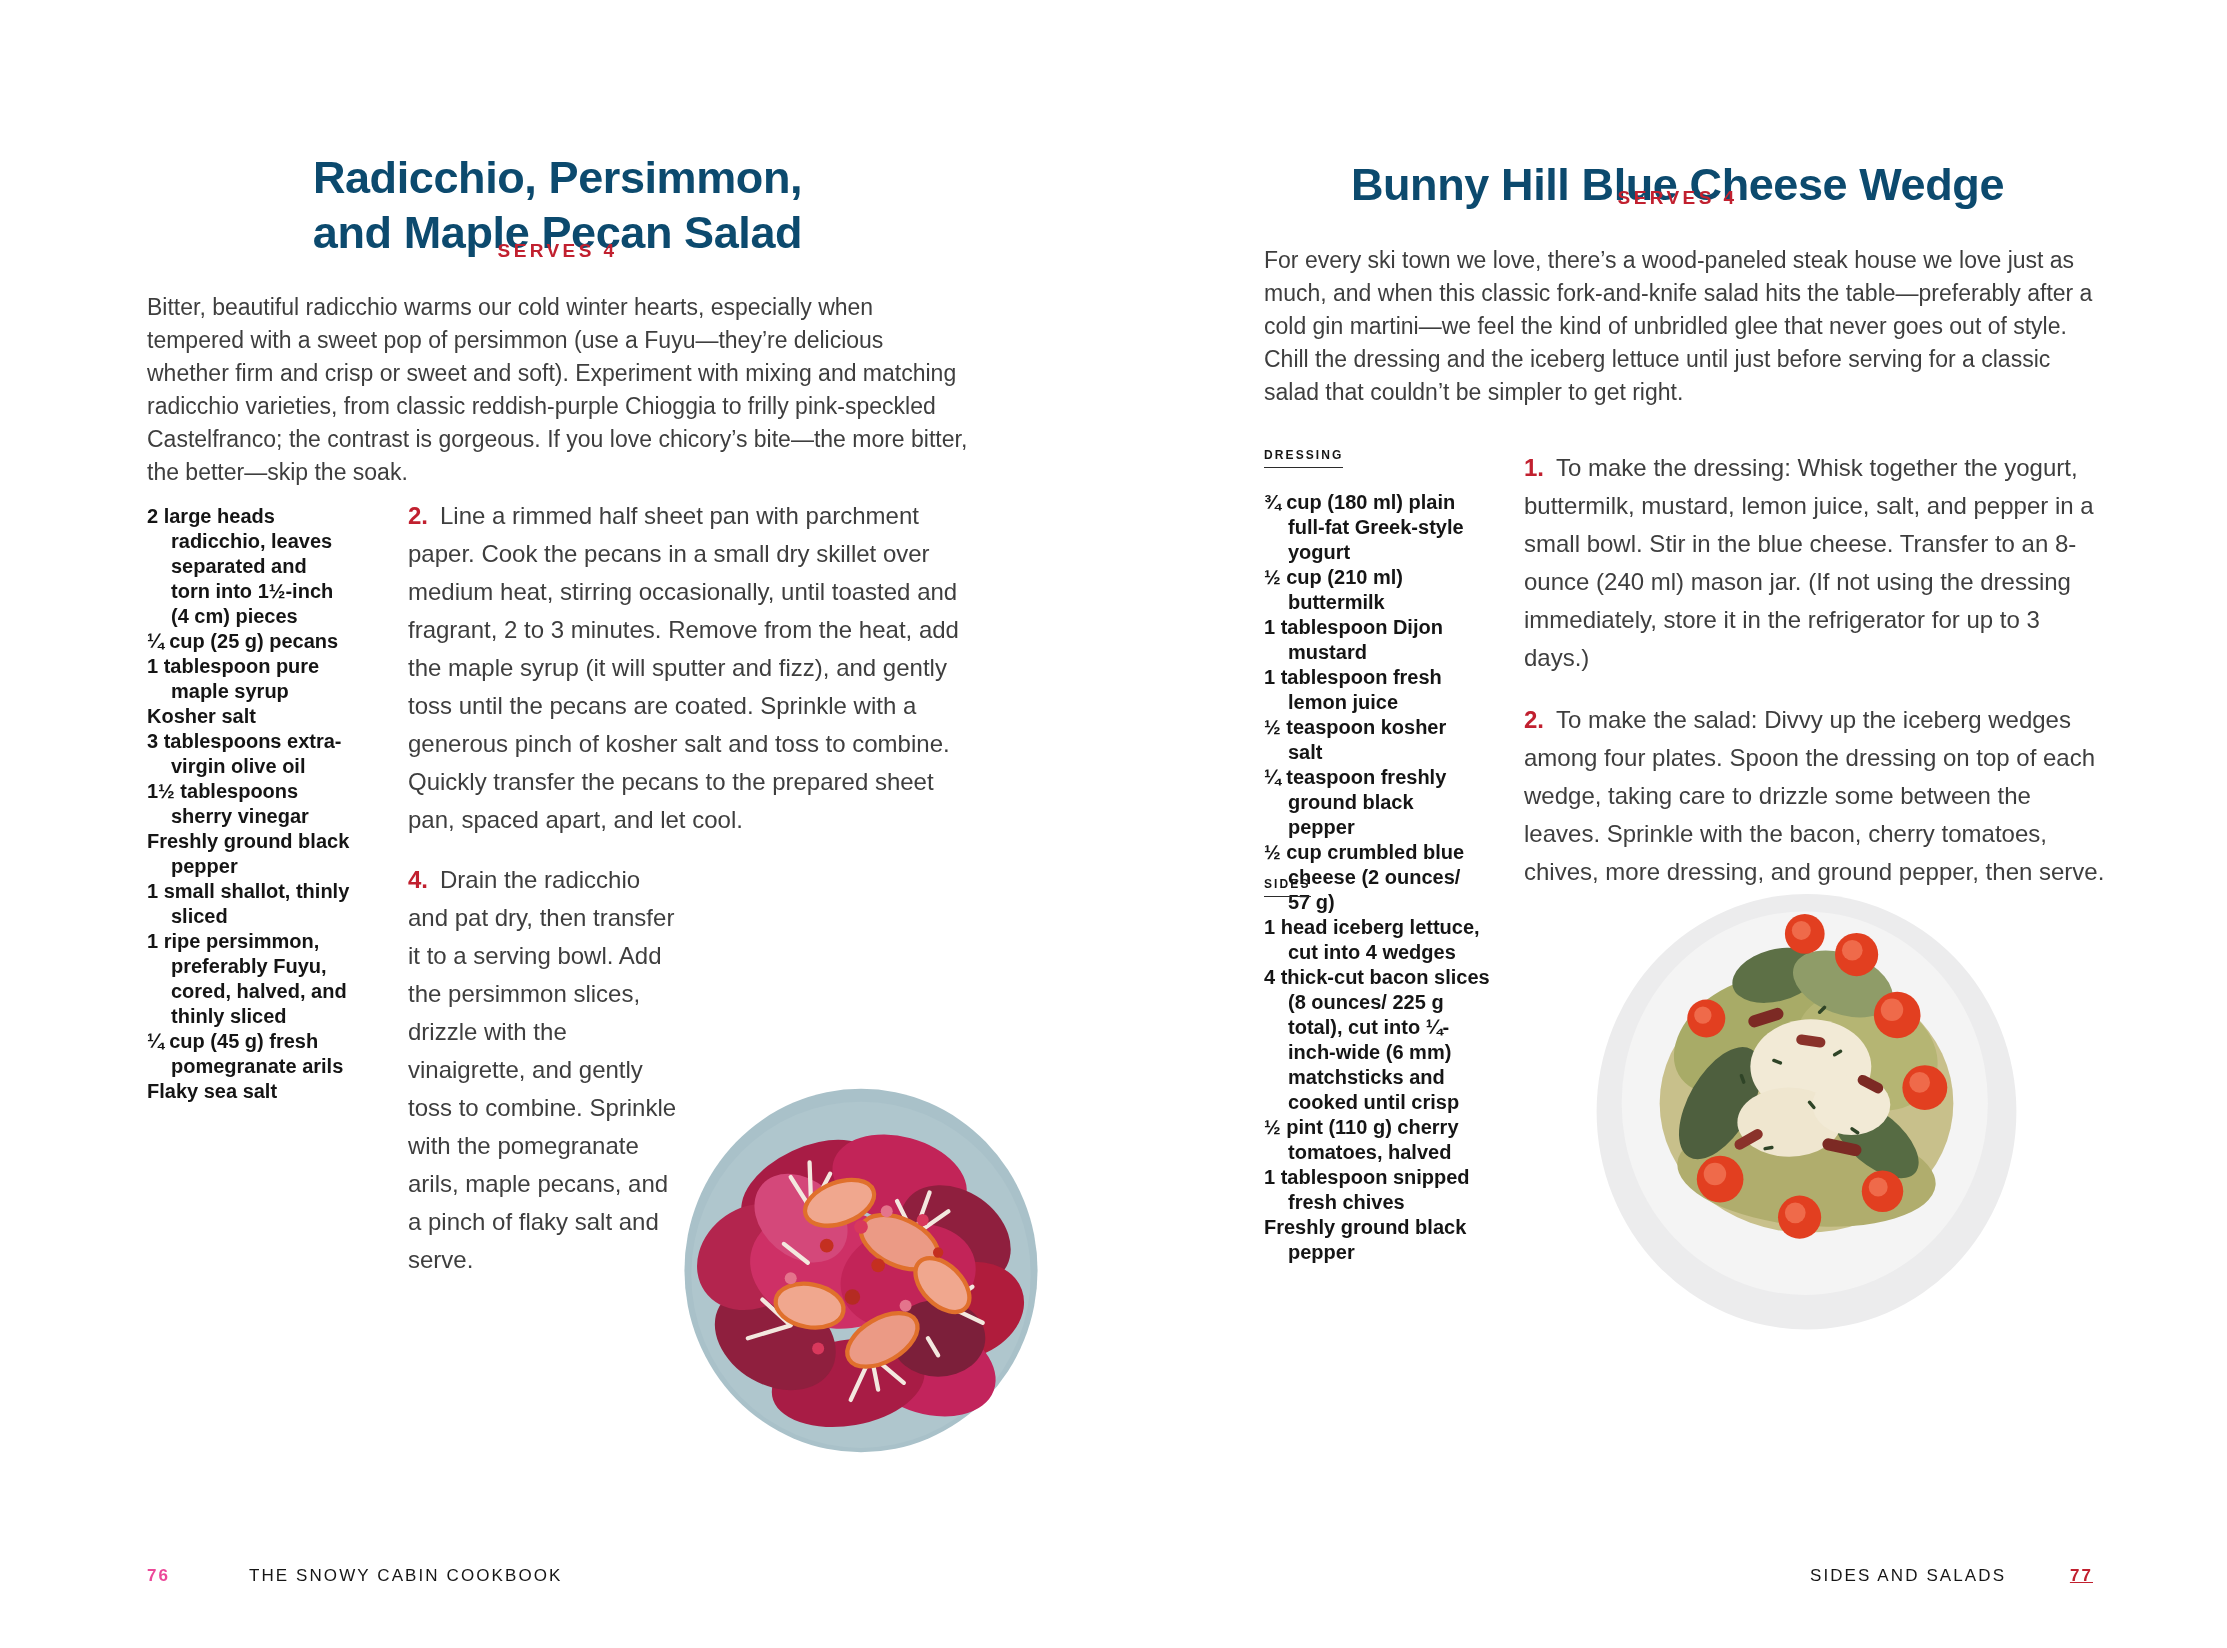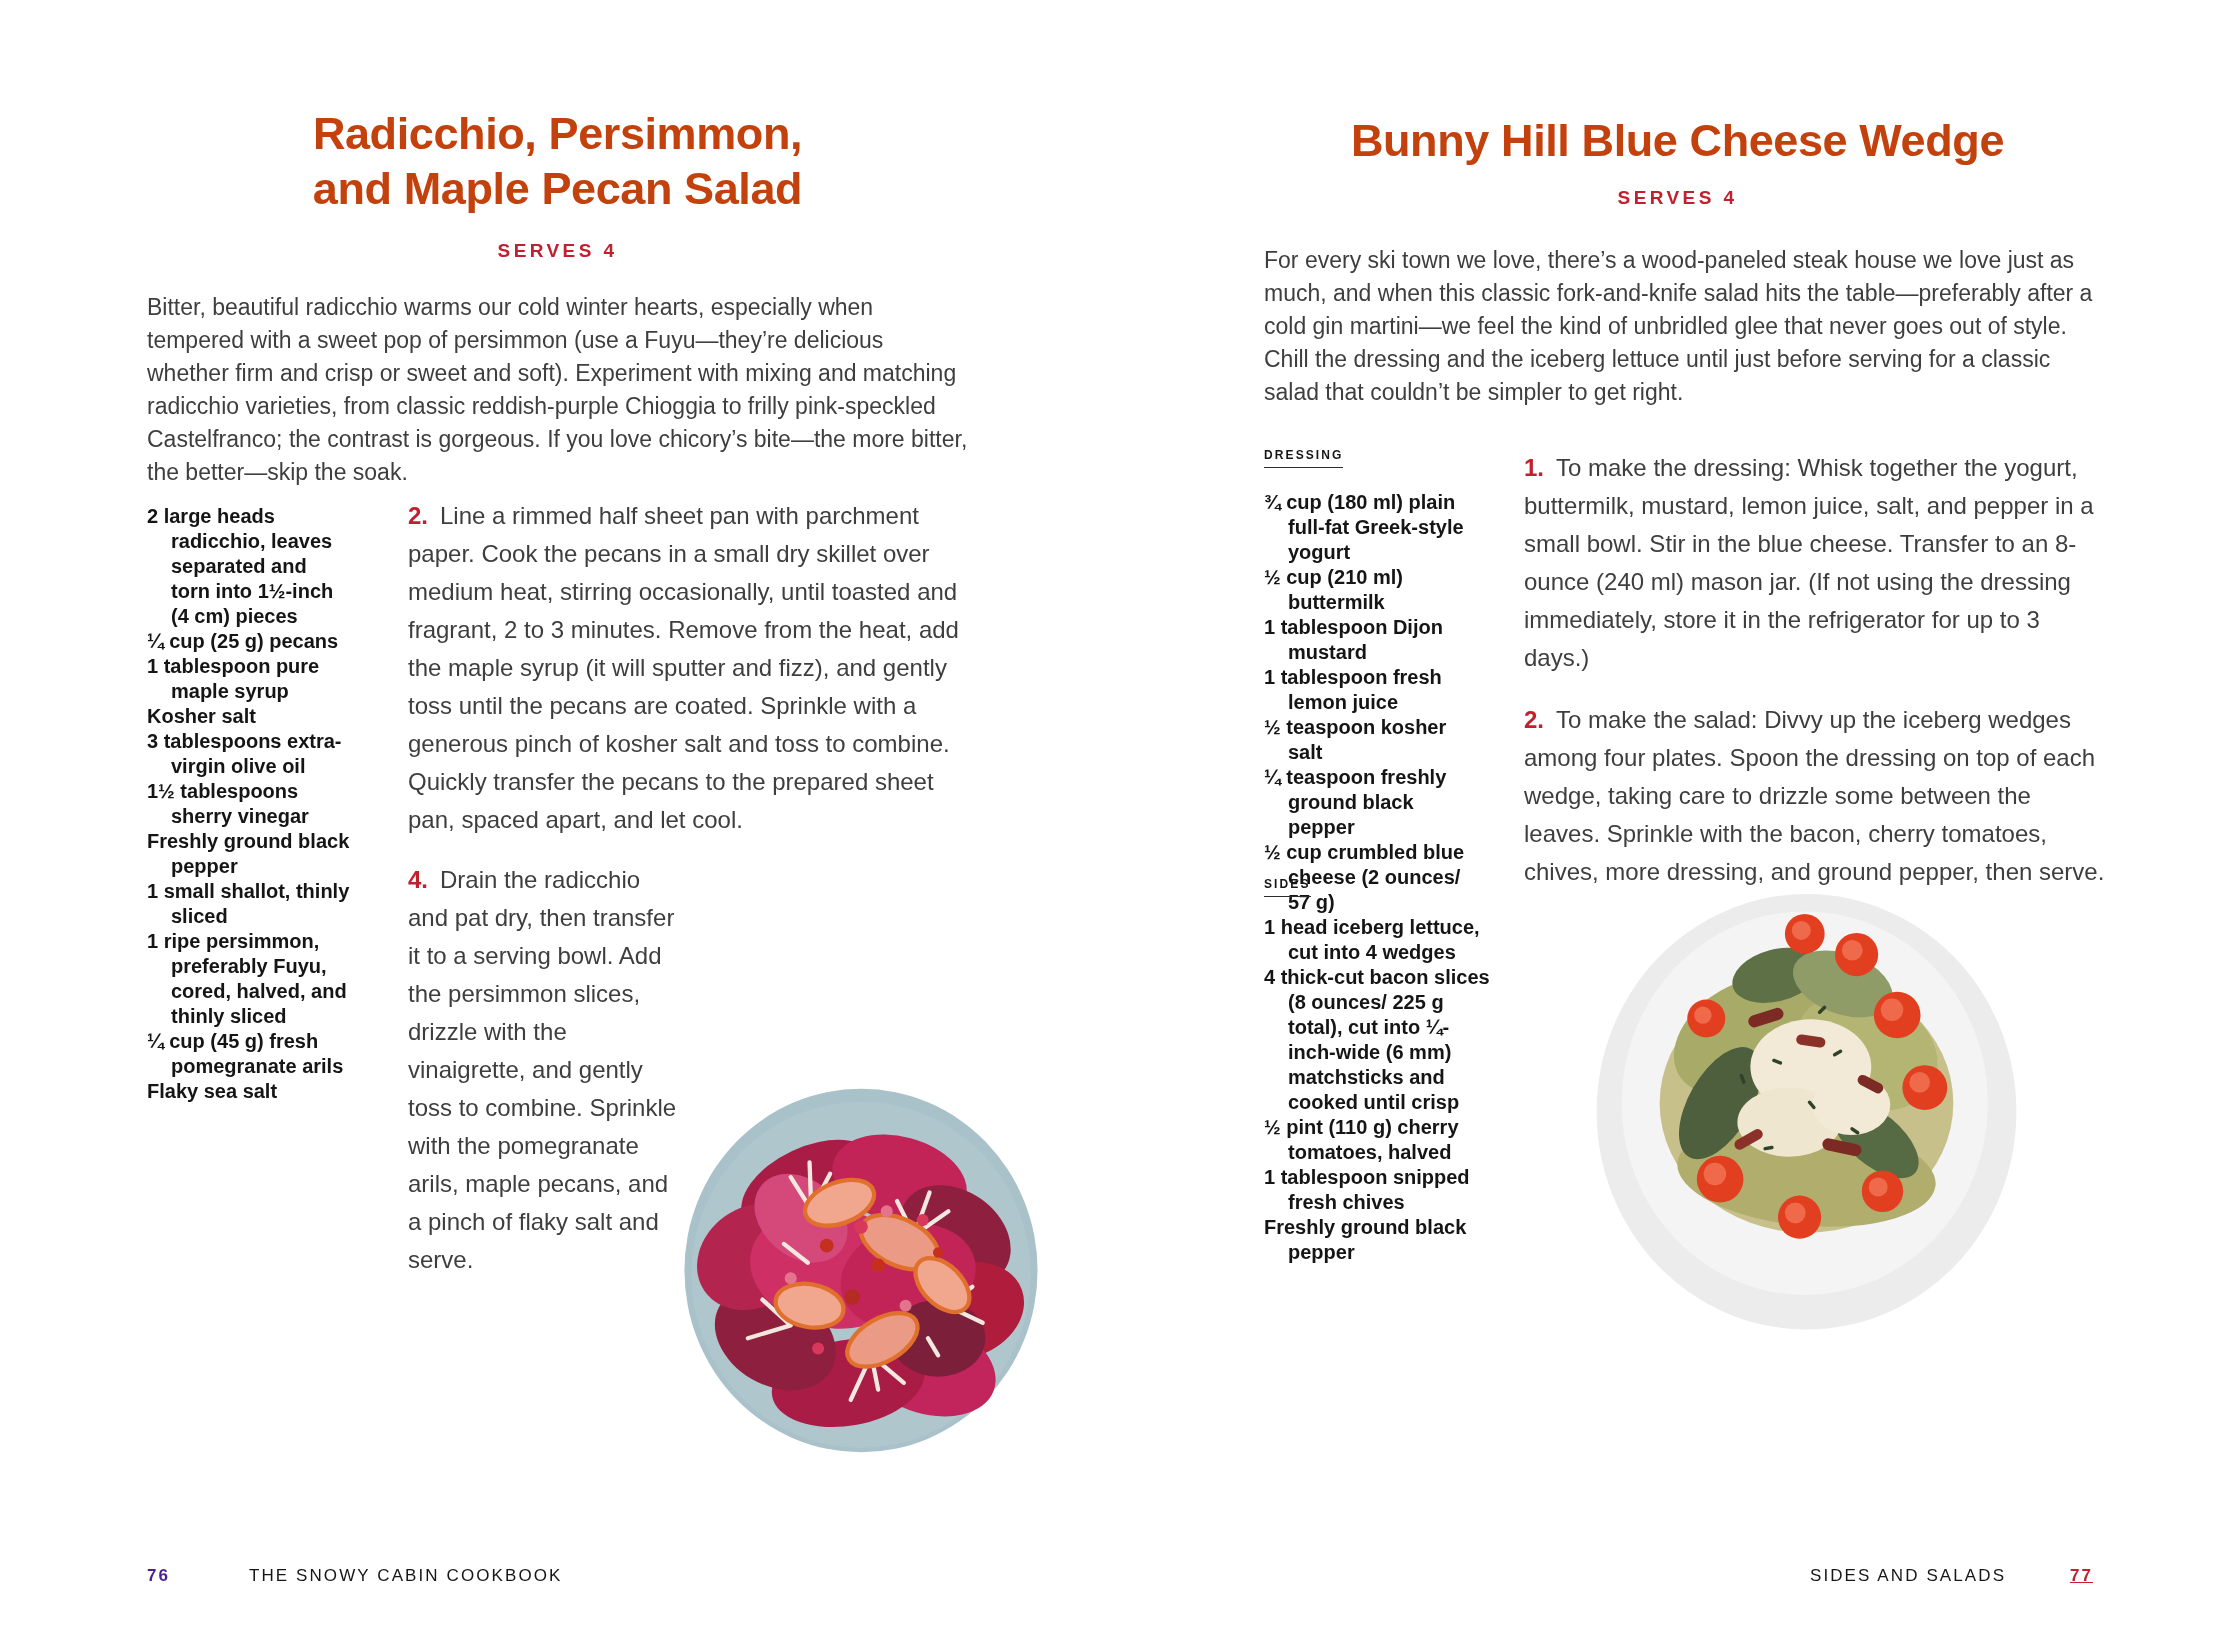--- a/index.html
+++ b/index.html
@@ -4,22 +4,22 @@
 <style>
   html,body{margin:0;padding:0;}
   body{
     width:2227px;height:1648px;position:relative;background:#ffffff;
     font-family:"Liberation Sans", sans-serif;overflow:hidden;
     -webkit-font-smoothing:antialiased;
   }
   .abs{position:absolute;}
   
   .recipe-title{
-    font-weight:700;color:#c2410c;font-size:45px;line-height:55px;
-    text-align:center;letter-spacing:-0.4px;
+    font-weight:700;color:#0c4a6e;font-size:45px;line-height:55px;
+    text-align:center;letter-spacing:-0.4px;margin-top:44px;
   }
   .serves{
     font-weight:700;font-size:19px;letter-spacing:3.4px;text-align:center;
   }
   
   .intro{
     font-size:23px;line-height:33px;color:#3e3e3e;font-weight:400;
   }
   
   .ing-list{list-style:none;margin:0;padding:0;}
@@ -116,21 +116,21 @@
       <circle cx="200" cy="252" r="9" fill="#b52b22"></circle>
       <circle cx="262" cy="262" r="7" fill="#e4748c"></circle>
       <circle cx="160" cy="312" r="7" fill="#d8385c"></circle>
       <circle cx="300" cy="200" r="6" fill="#c42f20"></circle>
       <circle cx="128" cy="230" r="7" fill="#e4748c"></circle>
       <circle cx="230" cy="215" r="8" fill="#c42f20"></circle>
     </g>
   </svg>
 
   <div class="abs" style="left:147px;top:1566px;">
-    <span class="footer pagenum" style="color:#4c1d95;">76</span>
+    <span class="footer pagenum" style="color:#ec4899;">76</span>
     <span class="footer" style="margin-left:75px;">THE SNOWY CABIN COOKBOOK</span>
   </div>
 </div>
 
 <div class="abs" style="left:1114px;top:0;width:1114px;height:1648px;">
 
   <div class="abs recipe-title" style="left:150px;top:113px;width:827px;">Bunny Hill Blue Cheese Wedge</div>
 
   <div class="abs serves" style="left:150px;top:187px;width:827px;color:#c1202f;">SERVES 4</div>
 

